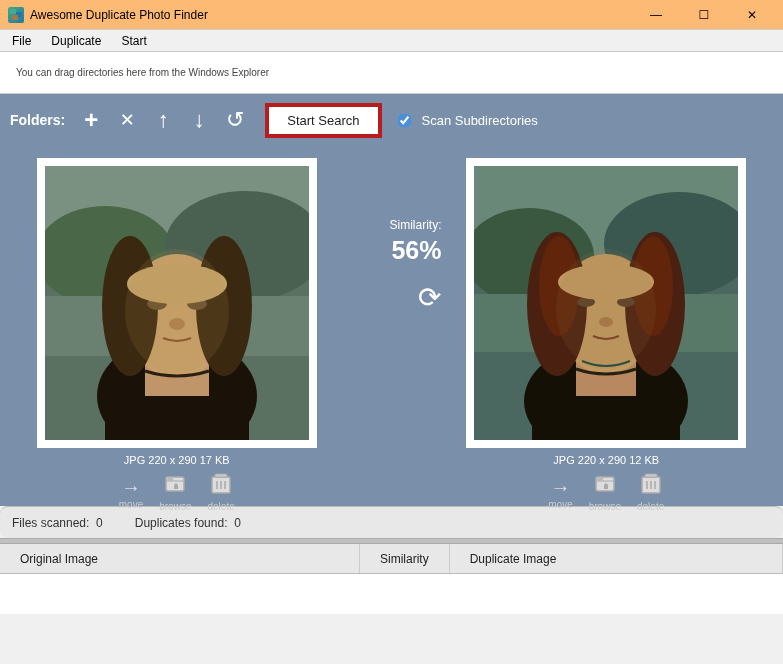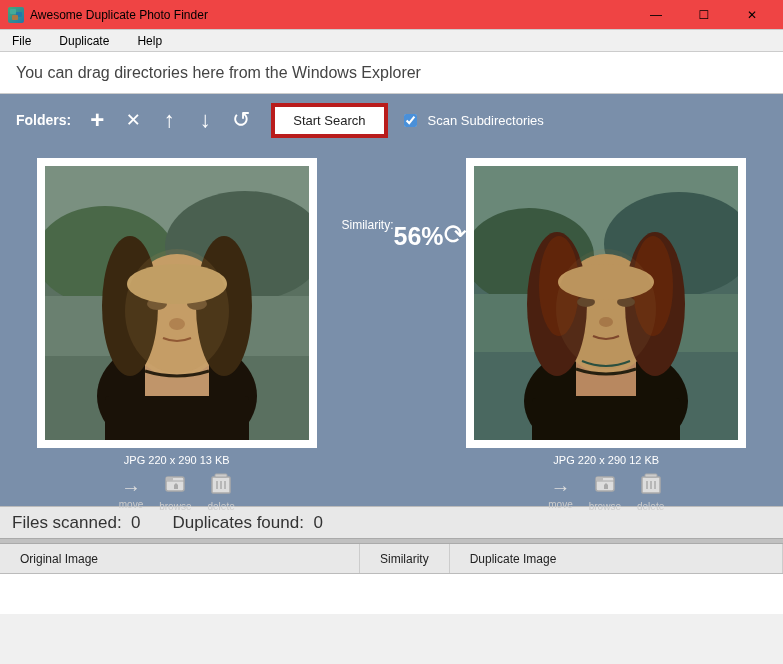--- a/index.html
+++ b/index.html
@@ -1,20 +1,20 @@
 <!DOCTYPE html>
 <html><head>
   <meta charset="utf-8">
   <style>
     * { box-sizing: border-box; margin: 0; padding: 0; }
     body { font-family: 'Segoe UI', Tahoma, Geneva, Verdana, sans-serif; font-size: 12px; background: #f0f0f0; width: 783px; height: 664px; overflow: hidden; }
 
     
     .title-bar {
-      background: #ef4444;
+      background: #fdba74;
       display: flex;
       align-items: center;
       justify-content: space-between;
       padding: 4px 8px;
       height: 30px;
       border-bottom: 1px solid #ccc;
     }
     .title-bar-left {
       display: flex;
       align-items: center;
@@ -41,44 +41,44 @@
       display: flex; align-items: center; justify-content: center;
     }
 
     
     .menu-bar {
       background: #f0f0f0;
       display: flex;
       padding: 2px 4px;
       height: 22px;
       border-bottom: 1px solid #ccc;
-      gap: 12px;
+      gap: 4px;
     }
     .menu-item {
       padding: 2px 8px;
       cursor: pointer;
       font-size: 12px;
     }
 
     
     .info-bar {
       background: #ffffff;
       padding: 12px 16px;
       height: 42px;
       display: flex;
       align-items: center;
       border-bottom: 1px solid #ccc;
       color: #444;
-      font-size: 16px;
+      font-size: 10px;
     }
 
     
     .toolbar {
       background: #7a8faa;
-      padding: 6px 16px;
+      padding: 6px 10px;
       display: flex;
       align-items: center;
       gap: 8px;
       height: 52px;
     }
     .toolbar-label {
       color: white;
       font-size: 14px;
       font-weight: 600;
       margin-right: 4px;
@@ -168,22 +168,22 @@
       border: none;
     }
     .action-btn span.icon {
       font-size: 20px;
       color: #ddd;
     }
 
     
     .similarity-panel {
       display: flex;
-      flex-direction: row;
-      align-items: flex-start;
+      flex-direction: column;
+      align-items: flex-end;
       justify-content: flex-start;
       padding-top: 60px;
       width: 100px;
       flex-shrink: 0;
     }
     .similarity-label {
       color: white;
       font-size: 12px;
     }
     .similarity-value {
@@ -200,22 +200,23 @@
 
     
     .status-bar {
       background: #e8e8e8;
       border-top: 1px solid #bbb;
       padding: 4px 12px;
       height: 32px;
       display: flex;
       align-items: center;
       gap: 32px;
-      font-size: 17px;
+      font-size: 12px;
       color: #333;
+      border-radius: 8px;
     }
 
     
     .divider {
       height: 6px;
       background: #c0c0c0;
       border-top: 1px solid #aaa;
       border-bottom: 1px solid #aaa;
     }
 
@@ -263,21 +264,21 @@
   <div class="title-bar-controls">
     <button class="title-btn">—</button>
     <button class="title-btn">☐</button>
     <button class="title-btn close">✕</button>
   </div>
 </div>
 
 <div class="menu-bar">
   <div class="menu-item">File</div>
   <div class="menu-item">Duplicate</div>
-  <div class="menu-item">Help</div>
+  <div class="menu-item">Start</div>
 </div>
 
 <div class="info-bar">
   <span>You can drag directories here from the Windows Explorer</span>
 </div>
 
 <div class="toolbar">
   <span class="toolbar-label">Folders:</span>
 
   <button class="toolbar-icon-btn">
@@ -342,21 +343,21 @@
           <ellipse cx="132" cy="118" rx="50" ry="20" fill="#c4a268"></ellipse>
 
           <ellipse cx="132" cy="145" rx="52" ry="62" fill="rgba(180,140,80,0.15)"></ellipse>
 
           <rect x="60" y="230" width="144" height="50" fill="#1a1208" rx="4"></rect>
 
           <path d="M100 205 Q132 215 164 205" stroke="#2a2010" stroke-width="3" fill="none"></path>
         </svg>
       </div>
     </div>
-    <div class="image-info">JPG  220 x 290  13 KB</div>
+    <div class="image-info">JPG  220 x 290  17 KB</div>
     <div class="image-actions">
       <button class="action-btn">
         <span class="icon">→</span>
         <span>move</span>
       </button>
       <button class="action-btn">
         <span class="icon">
           <svg width="22" height="22" viewBox="0 0 22 22" fill="none" xmlns="http://www.w3.org/2000/svg">
             <rect x="2" y="5" width="18" height="14" rx="2" fill="#ddd" stroke="#aaa" stroke-width="1.5"></rect>
             <path d="M2 9 H20" stroke="#aaa" stroke-width="1"></path>

